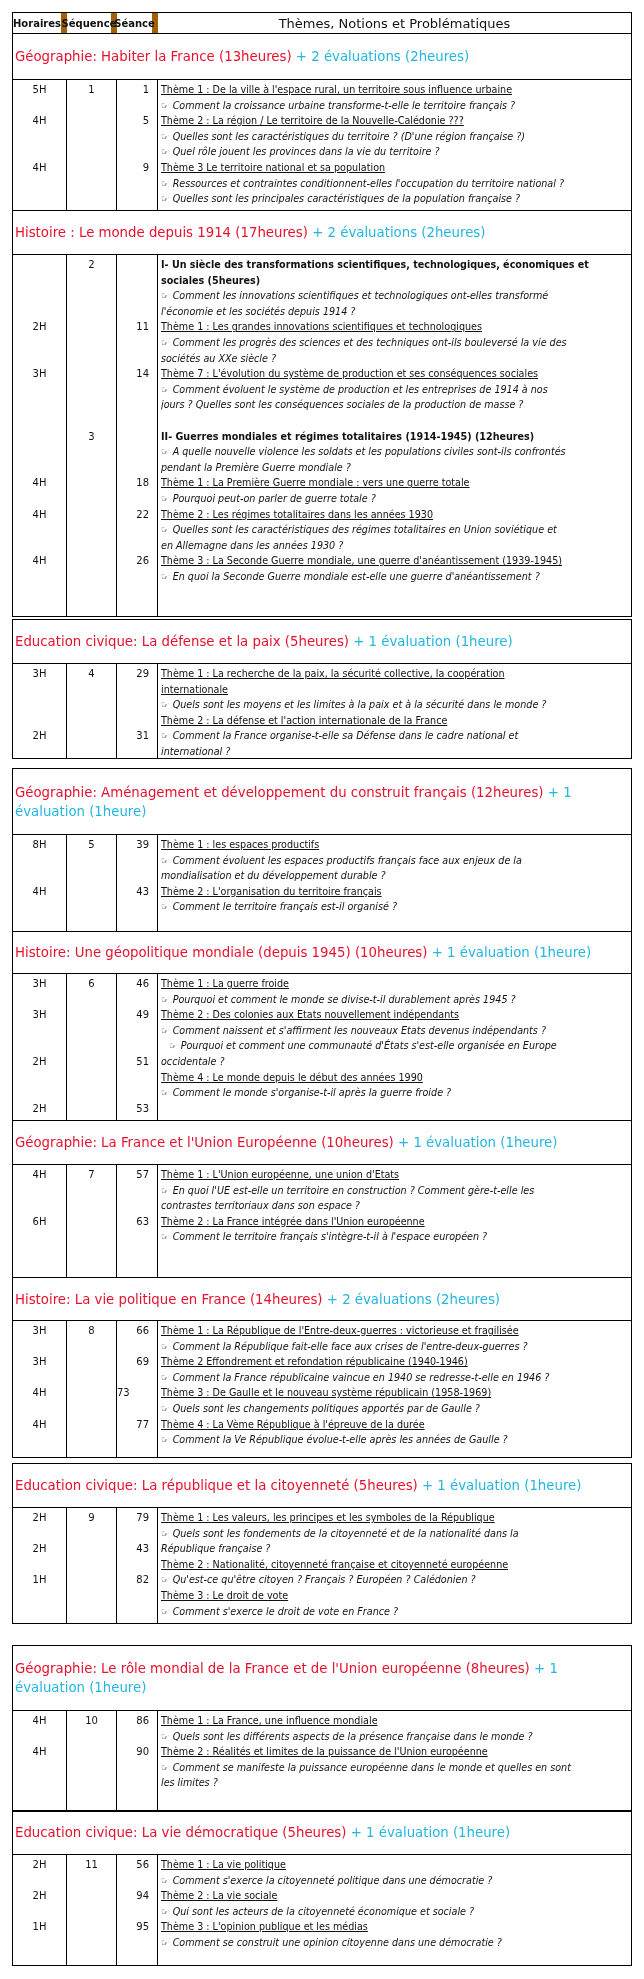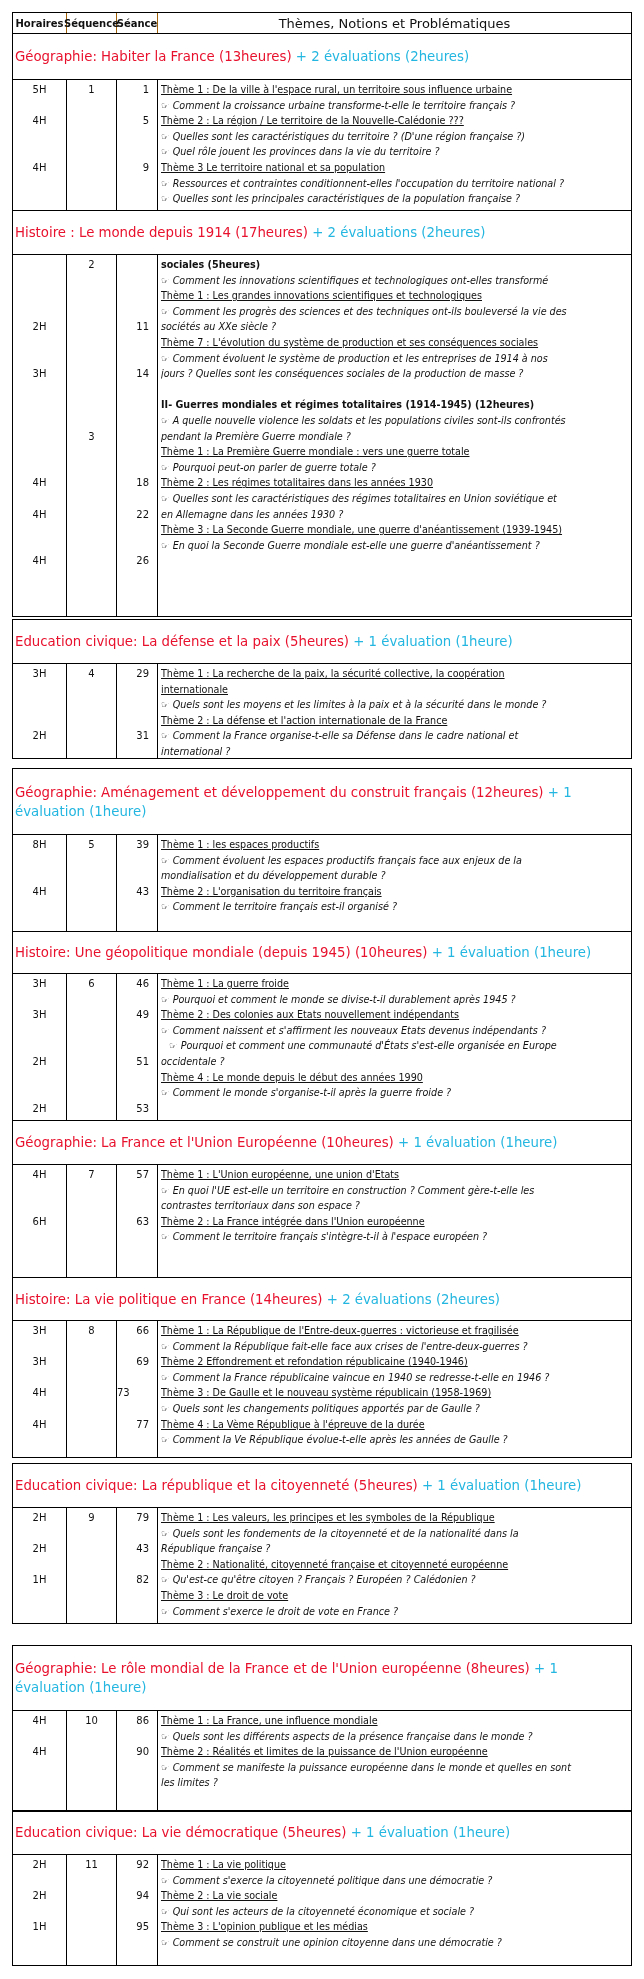--- a/index.html
+++ b/index.html
@@ -1,21 +1,21 @@
 <!DOCTYPE html>
 <html><head>
   <meta charset="utf-8">
   <style>
     html, body { margin: 0; padding: 0; background: #ffffff; }
     body { width: 644px; height: 1979px; position: relative; overflow: hidden;
       font-family: "DejaVu Sans", sans-serif; color: #111; }
     .block { position: absolute; left: 12px; width: 620px; box-sizing: border-box;
       border: 1.5px solid #000; border-bottom: none; }
     .hdr { display: flex; height: 20px; border-bottom: 1.5px solid #000; font-size: 10px; font-weight: bold; }
-    .hdr div { box-sizing: border-box; border-right: 1px solid #a16207; display: flex; align-items: center; justify-content: center; }
+    .hdr div { box-sizing: border-box; border-right: 6px solid #a16207; display: flex; align-items: center; justify-content: center; }
     .hdr div:last-child { border-right: none; font-size: 13px; font-weight: normal; }
     .c1 { width: 54px; flex: none; }
     .c2 { width: 50px; flex: none; }
     .c3 { width: 41px; flex: none; }
     .c4 { flex: 1; }
     .sec { box-sizing: border-box; border-bottom: 1px solid #000; padding: 0 0 0 0; display: flex; align-items: center;
       font-size: 13.3px; line-height: 19px; font-family: "DejaVu Sans", sans-serif; }
     .sec .inner { padding: 0 2px; }
     .red { color: #e8112d; }
     .blue { color: #23b6e0; }
@@ -96,22 +96,24 @@
         <div class="col c3">
           <div class="cell" style="top: 2px; text-align: right; padding-right: 8px;"></div>
           <div class="cell" style="top: 64.4px; text-align: right; padding-right: 8px;">11</div>
           <div class="cell" style="top: 111.2px; text-align: right; padding-right: 8px;">14</div>
           <div class="cell" style="top: 173.6px; text-align: right; padding-right: 8px;"></div>
           <div class="cell" style="top: 220.4px; text-align: right; padding-right: 8px;">18</div>
           <div class="cell" style="top: 251.6px; text-align: right; padding-right: 8px;">22</div>
           <div class="cell" style="top: 298.4px; text-align: right; padding-right: 8px;">26</div>
         </div>
         <div class="col c4" style="padding-top: 2px;">
+          <div class="line" style="height: 15.6px;"><span class="b">I- Un siècle des transformations scientifiques, technologiques, économiques et</span></div>
           <div class="line" style="height: 15.6px;"><span class="b">sociales (5heures)</span></div>
           <div class="line" style="height: 15.6px;"><span class="q">☞</span> <span class="q">Comment les innovations scientifiques et technologiques ont-elles transformé</span></div>
+          <div class="line" style="height: 15.6px;"><span class="q">l'économie et les sociétés depuis 1914 ?</span></div>
           <div class="line" style="height: 15.6px;"><span class="t">Thème 1 : Les grandes innovations scientifiques et technologiques</span></div>
           <div class="line" style="height: 15.6px;"><span class="q">☞</span> <span class="q">Comment les progrès des sciences et des techniques ont-ils bouleversé la vie des</span></div>
           <div class="line" style="height: 15.6px;"><span class="q">sociétés au XXe siècle ?</span></div>
           <div class="line" style="height: 15.6px;"><span class="t">Thème 7 : L'évolution du système de production et ses conséquences sociales</span></div>
           <div class="line" style="height: 15.6px;"><span class="q">☞</span> <span class="q">Comment évoluent le système de production et les entreprises de 1914 à nos</span></div>
           <div class="line" style="height: 15.6px;"><span class="q">jours ? Quelles sont les conséquences sociales de la production de masse ?</span></div>
           <div class="line" style="height: 15.6px;"></div>
           <div class="line" style="height: 15.6px;"><span class="b">II- Guerres mondiales et régimes totalitaires (1914-1945) (12heures)</span></div>
           <div class="line" style="height: 15.6px;"><span class="q">☞</span> <span class="q">A quelle nouvelle violence les soldats et les populations civiles sont-ils confrontés</span></div>
           <div class="line" style="height: 15.6px;"><span class="q">pendant la Première Guerre mondiale ?</span></div>
@@ -346,21 +348,21 @@
           <div class="cell" style="top: 2px;">2H</div>
           <div class="cell" style="top: 33.2px;">2H</div>
           <div class="cell" style="top: 64.4px;">1H</div>
         </div>
         <div class="col c2">
           <div class="cell" style="top: 2px;">11</div>
           <div class="cell" style="top: 33.2px;"></div>
           <div class="cell" style="top: 64.4px;"></div>
         </div>
         <div class="col c3">
-          <div class="cell" style="top: 2px; text-align: right; padding-right: 8px;">92</div>
+          <div class="cell" style="top: 2px; text-align: right; padding-right: 8px;">56</div>
           <div class="cell" style="top: 33.2px; text-align: right; padding-right: 8px;">94</div>
           <div class="cell" style="top: 64.4px; text-align: right; padding-right: 8px;">95</div>
         </div>
         <div class="col c4" style="padding-top: 2px;">
           <div class="line" style="height: 15.6px;"><span class="t">Thème 1 : La vie politique</span></div>
           <div class="line" style="height: 15.6px;"><span class="q">☞</span> <span class="q">Comment s'exerce la citoyenneté politique dans une démocratie ?</span></div>
           <div class="line" style="height: 15.6px;"><span class="t">Thème 2 : La vie sociale</span></div>
           <div class="line" style="height: 15.6px;"><span class="q">☞</span> <span class="q">Qui sont les acteurs de la citoyenneté économique et sociale ?</span></div>
           <div class="line" style="height: 15.6px;"><span class="t">Thème 3 : L'opinion publique et les médias</span></div>
           <div class="line" style="height: 15.6px;"><span class="q">☞</span> <span class="q">Comment se construit une opinion citoyenne dans une démocratie ?</span></div>

